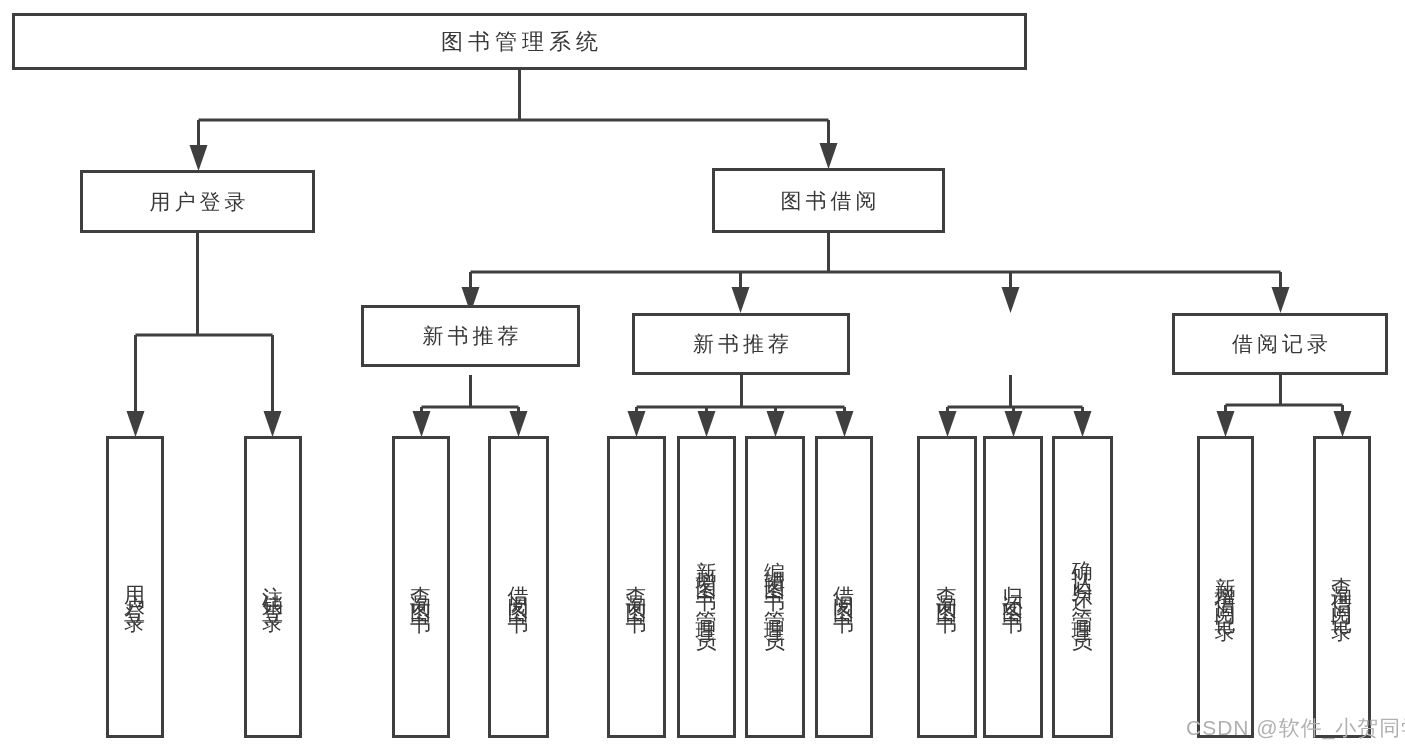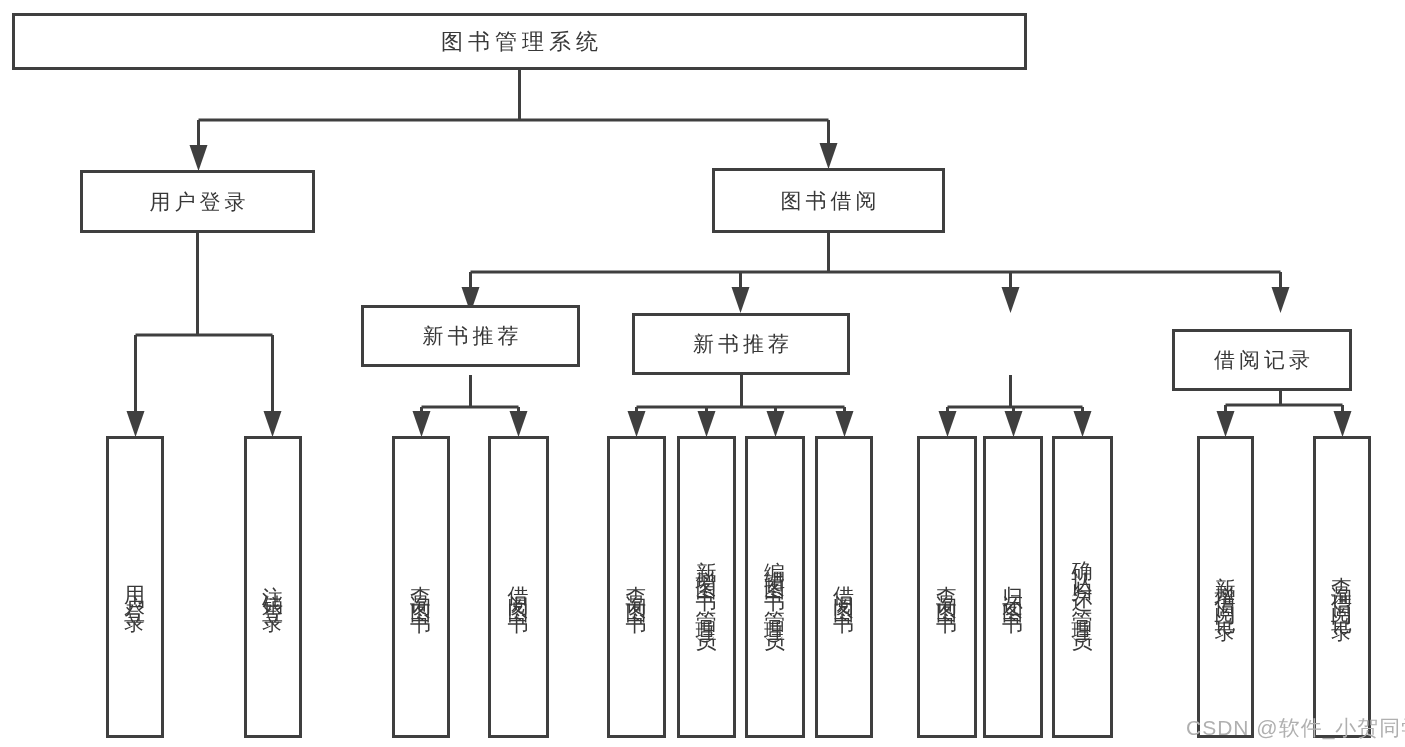--- a/index.html
+++ b/index.html
@@ -90,21 +90,21 @@
     </g>
   </svg>
 
   <div class="node hbox rootbox" style="left:12px;top:13px;width:1015px;height:57px;">图书管理系统</div>
 
   <div class="node hbox" style="left:80px;top:170px;width:235px;height:63px;">用户登录</div>
   <div class="node hbox" style="left:712px;top:168px;width:233px;height:65px;">图书借阅</div>
 
   <div class="node hbox" style="left:361px;top:305px;width:219px;height:62px;">新书推荐</div>
   <div class="node hbox" style="left:632px;top:313px;width:218px;height:62px;">新书推荐</div>
-  <div class="node hbox" style="left:1172px;top:329px;width:180px;height:62px;text-align:right;">借阅记录</div>
+  <div class="node hbox" style="left:1172px;top:313px;width:216px;height:62px;text-align:right;">借阅记录</div>
 
   <div class="node vbox" style="left:106px;top:436px;width:58px;height:302px;">用户登录</div>
   <div class="node vbox" style="left:244px;top:436px;width:58px;height:302px;">注销登录</div>
 
   <div class="node vbox" style="left:392px;top:436px;width:58px;height:302px;">查询图书</div>
   <div class="node vbox" style="left:488px;top:436px;width:61px;height:302px;">借阅图书</div>
 
   <div class="node vbox" style="left:607px;top:436px;width:59px;height:302px;">查询图书</div>
   <div class="node vbox long" style="left:677px;top:436px;width:59px;height:302px;">新增图书（管理员）</div>
   <div class="node vbox long" style="left:745px;top:436px;width:60px;height:302px;">编辑图书（管理员）</div>

